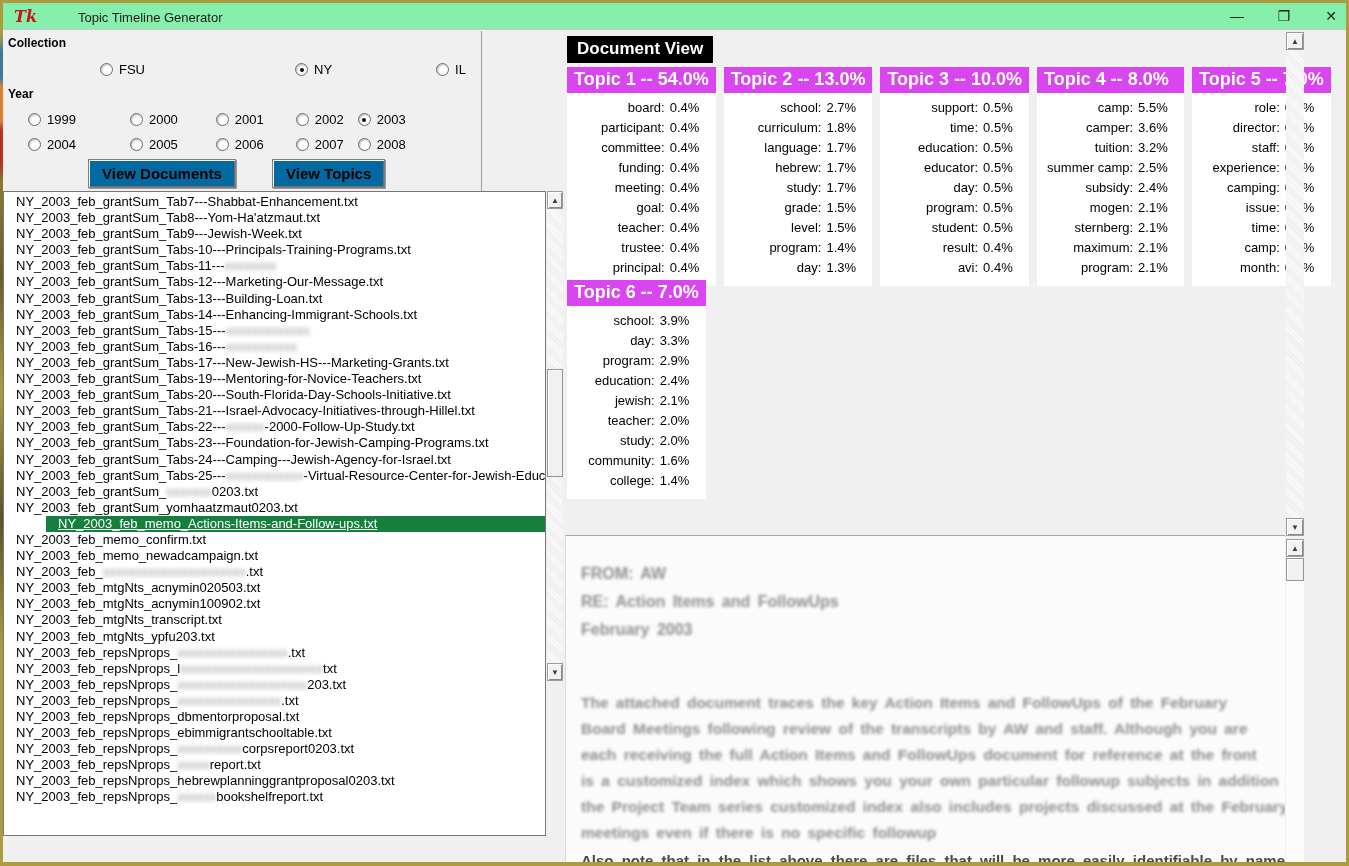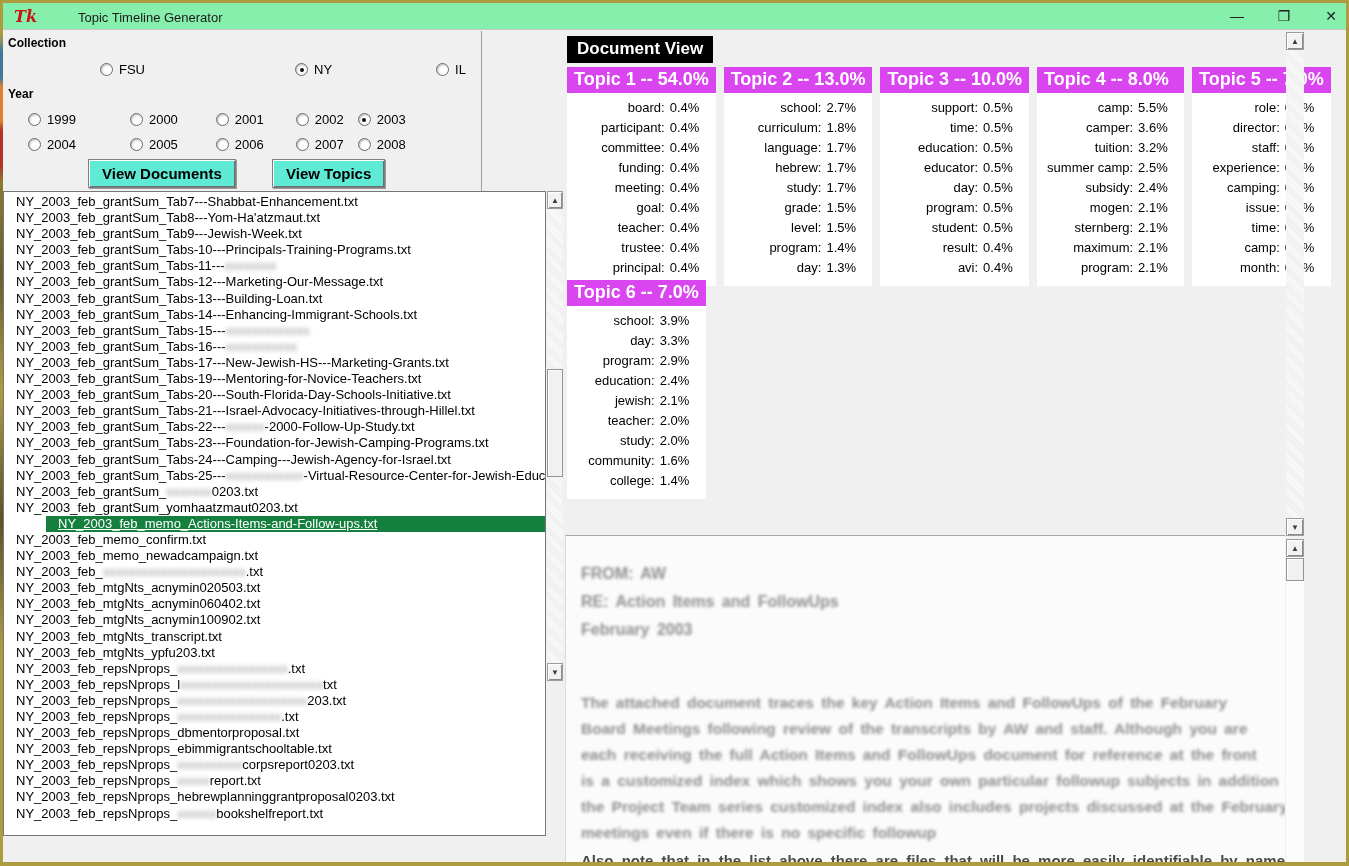--- a/index.html
+++ b/index.html
@@ -35,21 +35,21 @@
   #year-radios-row2 { left:28px; top:136px; }
   .yr .radio-cell:nth-child(1){ margin-right:54px; }
   .yr .radio-cell:nth-child(2){ margin-right:38px; }
   .yr .radio-cell:nth-child(3){ margin-right:32px; }
   .yr .radio-cell:nth-child(4){ margin-right:14px; }
   .radio-cell { display:flex; align-items:center; white-space:nowrap;text-align:right; }
   .radio { width:13px; height:13px; border-radius:50%; background:#fff; border:1px solid #6a6a6a; box-shadow:inset 1px 1px 2px #b9b9b9; margin-right:6px; position:relative; flex:none;}
   .radio .dot { position:absolute; left:3.5px; top:3.5px; width:4px; height:4px; border-radius:50%; background:#111; display:none; }
   .radio.sel .dot { display:block; }
   .radio-label { font-size:13px; }
-  .push-btn { position:absolute; height:29px; background:#5eead4; border:1px solid #7e7e7e;
+  .push-btn { position:absolute; height:29px; background:#0369a1; border:1px solid #7e7e7e;
     box-shadow:inset 1px 1px 0 #ffffff, inset -1px -1px 0 #6f6f6f, 1px 1px 0 #9a9a9a;
     font-weight:bold; font-size:15px; font-family:"Liberation Sans",sans-serif; padding:0 13px; cursor:default;}
   #btn-view-docs { left:88px; top:159px; }
   #btn-view-topics { left:272px; top:159px; }
   
   .listbox { position:absolute; left:3px; top:191px; width:543px; height:645px; background:#fff; border:1px solid #777; overflow:hidden; padding-top:2px; }
   .list-item { height:16.1px; line-height:16.1px; font-size:13px; padding-left:12px; white-space:nowrap; }
   .list-item.selected { background:#15803d; color:#fff; text-decoration:underline;margin-left:42px; }
   .seg-blur { color:#9a9a9a; filter:blur(2px); }
   
@@ -192,21 +192,20 @@
     <div class="list-item"><span class="seg">NY_2003_feb_grantSum_Tabs-23---Foundation-for-Jewish-Camping-Programs.txt</span></div>
     <div class="list-item"><span class="seg">NY_2003_feb_grantSum_Tabs-24---Camping---Jewish-Agency-for-Israel.txt</span></div>
     <div class="list-item"><span class="seg">NY_2003_feb_grantSum_Tabs-25---</span><span class="seg-blur">xxxxxxxxxxxx</span><span class="seg">-Virtual-Resource-Center-for-Jewish-Education.txt</span></div>
     <div class="list-item"><span class="seg">NY_2003_feb_grantSum_</span><span class="seg-blur">xxxxxxx</span><span class="seg">0203.txt</span></div>
     <div class="list-item"><span class="seg">NY_2003_feb_grantSum_yomhaatzmaut0203.txt</span></div>
     <div class="list-item selected"><span class="seg">NY_2003_feb_memo_Actions-Items-and-Follow-ups.txt</span></div>
     <div class="list-item"><span class="seg">NY_2003_feb_memo_confirm.txt</span></div>
     <div class="list-item"><span class="seg">NY_2003_feb_memo_newadcampaign.txt</span></div>
     <div class="list-item"><span class="seg">NY_2003_feb_</span><span class="seg-blur">xxxxxxxxxxxxxxxxxxxxxx</span><span class="seg">.txt</span></div>
     <div class="list-item"><span class="seg">NY_2003_feb_mtgNts_acnymin020503.txt</span></div>
-    <div class="list-item"><span class="seg">NY_2003_feb_mtgNts_acnymin060402.txt</span></div>
     <div class="list-item"><span class="seg">NY_2003_feb_mtgNts_acnymin100902.txt</span></div>
     <div class="list-item"><span class="seg">NY_2003_feb_mtgNts_transcript.txt</span></div>
     <div class="list-item"><span class="seg">NY_2003_feb_mtgNts_ypfu203.txt</span></div>
     <div class="list-item"><span class="seg">NY_2003_feb_repsNprops_</span><span class="seg-blur">xxxxxxxxxxxxxxxxx</span><span class="seg">.txt</span></div>
     <div class="list-item"><span class="seg">NY_2003_feb_repsNprops_l</span><span class="seg-blur">xxxxxxxxxxxxxxxxxxxxxx</span><span class="seg">txt</span></div>
     <div class="list-item"><span class="seg">NY_2003_feb_repsNprops_</span><span class="seg-blur">xxxxxxxxxxxxxxxxxxxx</span><span class="seg">203.txt</span></div>
     <div class="list-item"><span class="seg">NY_2003_feb_repsNprops_</span><span class="seg-blur">xxxxxxxxxxxxxxxx</span><span class="seg">.txt</span></div>
     <div class="list-item"><span class="seg">NY_2003_feb_repsNprops_dbmentorproposal.txt</span></div>
     <div class="list-item"><span class="seg">NY_2003_feb_repsNprops_ebimmigrantschooltable.txt</span></div>
     <div class="list-item"><span class="seg">NY_2003_feb_repsNprops_</span><span class="seg-blur">xxxxxxxxxx</span><span class="seg">corpsreport0203.txt</span></div>

